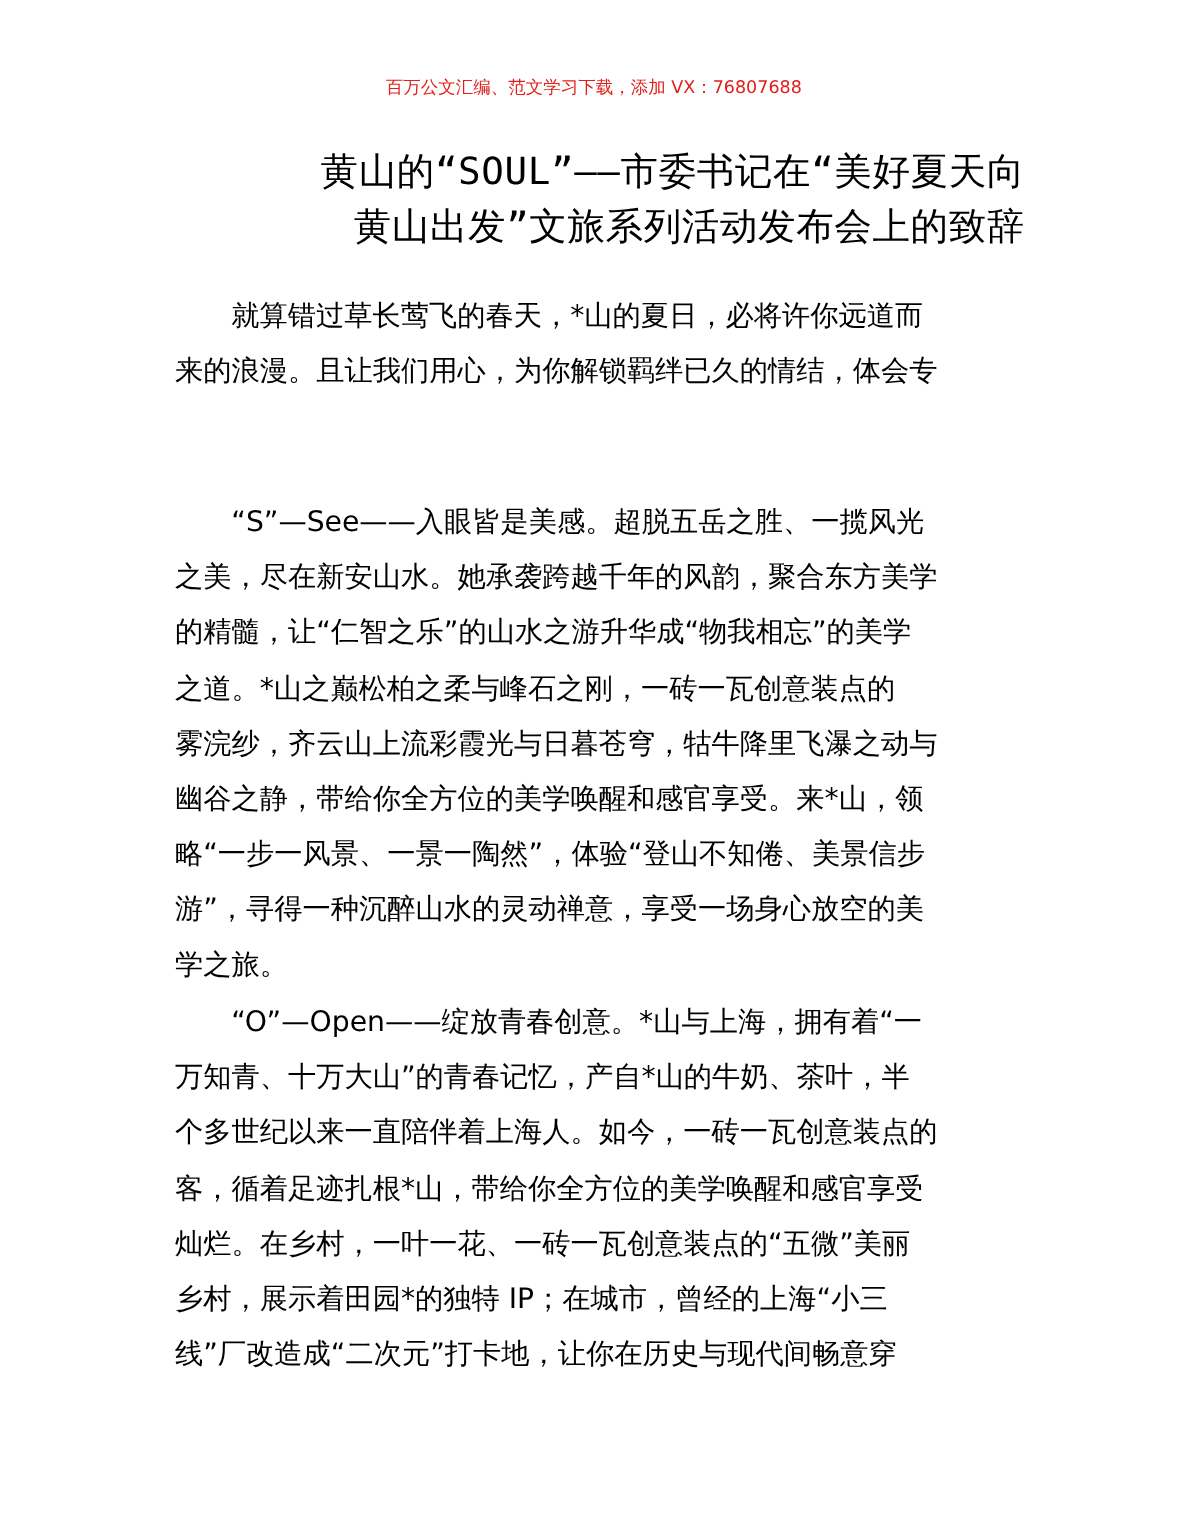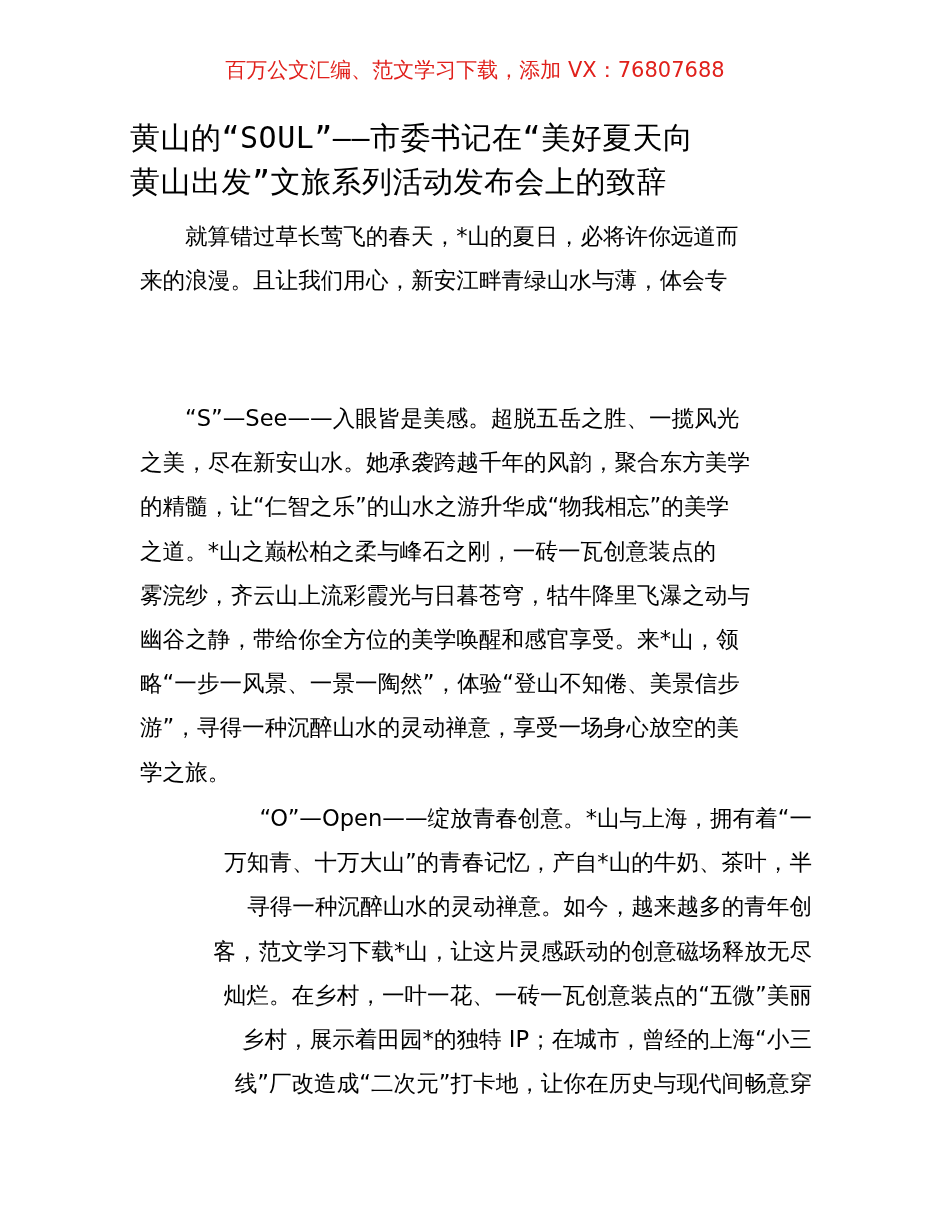--- a/index.html
+++ b/index.html
@@ -1,54 +1,54 @@
 <!DOCTYPE html>
 <html><head>
 <meta charset="utf-8">
 <style>
   html, body { margin: 0; padding: 0; background: #ffffff; }
   body { width: 950px; height: 1230px; position: relative; overflow: hidden;
          font-family: "DejaVu Sans", "Liberation Sans", sans-serif; color: #000; }
   .header { position: absolute; top: 56px; left: 0; width: 950px; text-align: center;
-            color: #e0201b; font-size: 21px; line-height: 28px; }
-  .title { position: absolute; top: 116px; left: 130px; width: 690px; text-align: left;
+            color: #e0201b; font-size: 14px; line-height: 28px; }
+  .title { position: absolute; top: 116px; left: 130px; width: 690px; text-align: right;
            font-size: 30px; line-height: 44px; font-family: "DejaVu Sans Mono", "DejaVu Sans", sans-serif; }
   .title .line { display: block; white-space: nowrap; letter-spacing: 0.5px; }
   .body { position: absolute; left: 140px; width: 672px; font-size: 22.6px; }
   .body .line { display: block; height: 44.2px; line-height: 44.2px; white-space: nowrap; }
   .body .indent { padding-left: 45px; }
 </style>
 </head>
 <body>
 
 <div class="header">百万公文汇编、范文学习下载，添加 VX：76807688</div>
 
 <div class="title">
   <span class="line">黄山的“SOUL”——市委书记在“美好夏天向</span>
   <span class="line">黄山出发”文旅系列活动发布会上的致辞</span>
 </div>
 
-<div class="body" style="top:214px;">
+<div class="body" style="top:231px;">
   <span class="line indent">就算错过草长莺飞的春天，*山的夏日，必将许你远道而</span>
-  <span class="line">来的浪漫。且让我们用心，新安江畔青绿山水与薄，体会专</span>
+  <span class="line">来的浪漫。且让我们用心，为你解锁羁绊已久的情结，体会专</span>
 </div>
 
 <div class="body" style="top:396px;">
   <span class="line indent">“S”—See——入眼皆是美感。超脱五岳之胜、一揽风光</span>
   <span class="line">之美，尽在新安山水。她承袭跨越千年的风韵，聚合东方美学</span>
   <span class="line">的精髓，让“仁智之乐”的山水之游升华成“物我相忘”的美学</span>
   <span class="line">之道。*山之巅松柏之柔与峰石之刚，一砖一瓦创意装点的</span>
   <span class="line">雾浣纱，齐云山上流彩霞光与日暮苍穹，牯牛降里飞瀑之动与</span>
   <span class="line">幽谷之静，带给你全方位的美学唤醒和感官享受。来*山，领</span>
   <span class="line">略“一步一风景、一景一陶然”，体验“登山不知倦、美景信步</span>
   <span class="line">游”，寻得一种沉醉山水的灵动禅意，享受一场身心放空的美</span>
   <span class="line">学之旅。</span>
 </div>
 
-<div class="body" style="top:796px;text-align:right;">
+<div class="body" style="top:796px;">
   <span class="line indent">“O”—Open——绽放青春创意。*山与上海，拥有着“一</span>
   <span class="line">万知青、十万大山”的青春记忆，产自*山的牛奶、茶叶，半</span>
-  <span class="line">寻得一种沉醉山水的灵动禅意。如今，越来越多的青年创</span>
-  <span class="line">客，范文学习下载*山，让这片灵感跃动的创意磁场释放无尽</span>
+  <span class="line">个多世纪以来一直陪伴着上海人。如今，一砖一瓦创意装点的</span>
+  <span class="line">客，循着足迹扎根*山，带给你全方位的美学唤醒和感官享受</span>
   <span class="line">灿烂。在乡村，一叶一花、一砖一瓦创意装点的“五微”美丽</span>
   <span class="line">乡村，展示着田园*的独特 IP；在城市，曾经的上海“小三</span>
   <span class="line">线”厂改造成“二次元”打卡地，让你在历史与现代间畅意穿</span>
 </div>
 
 </body></html>

